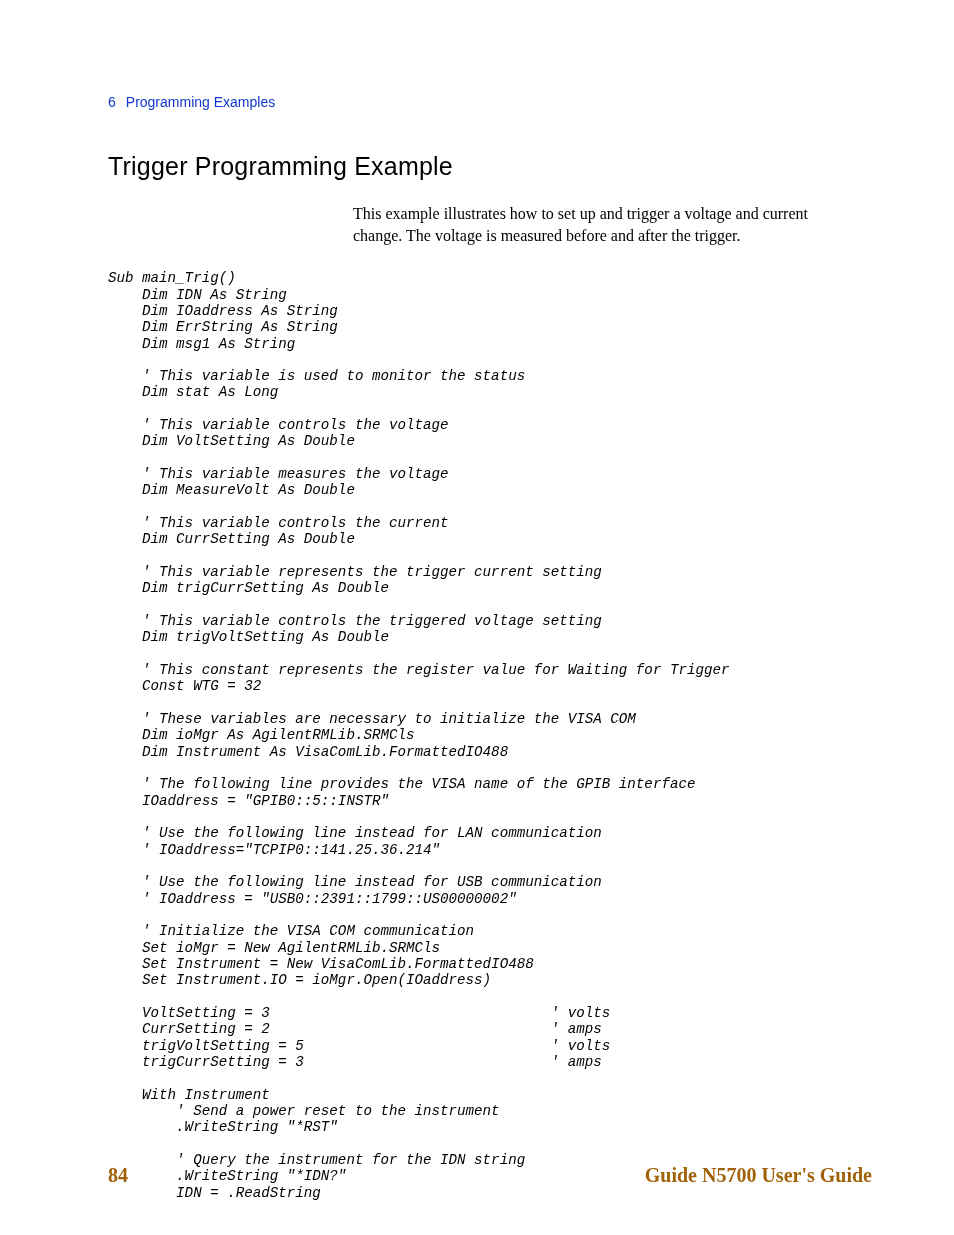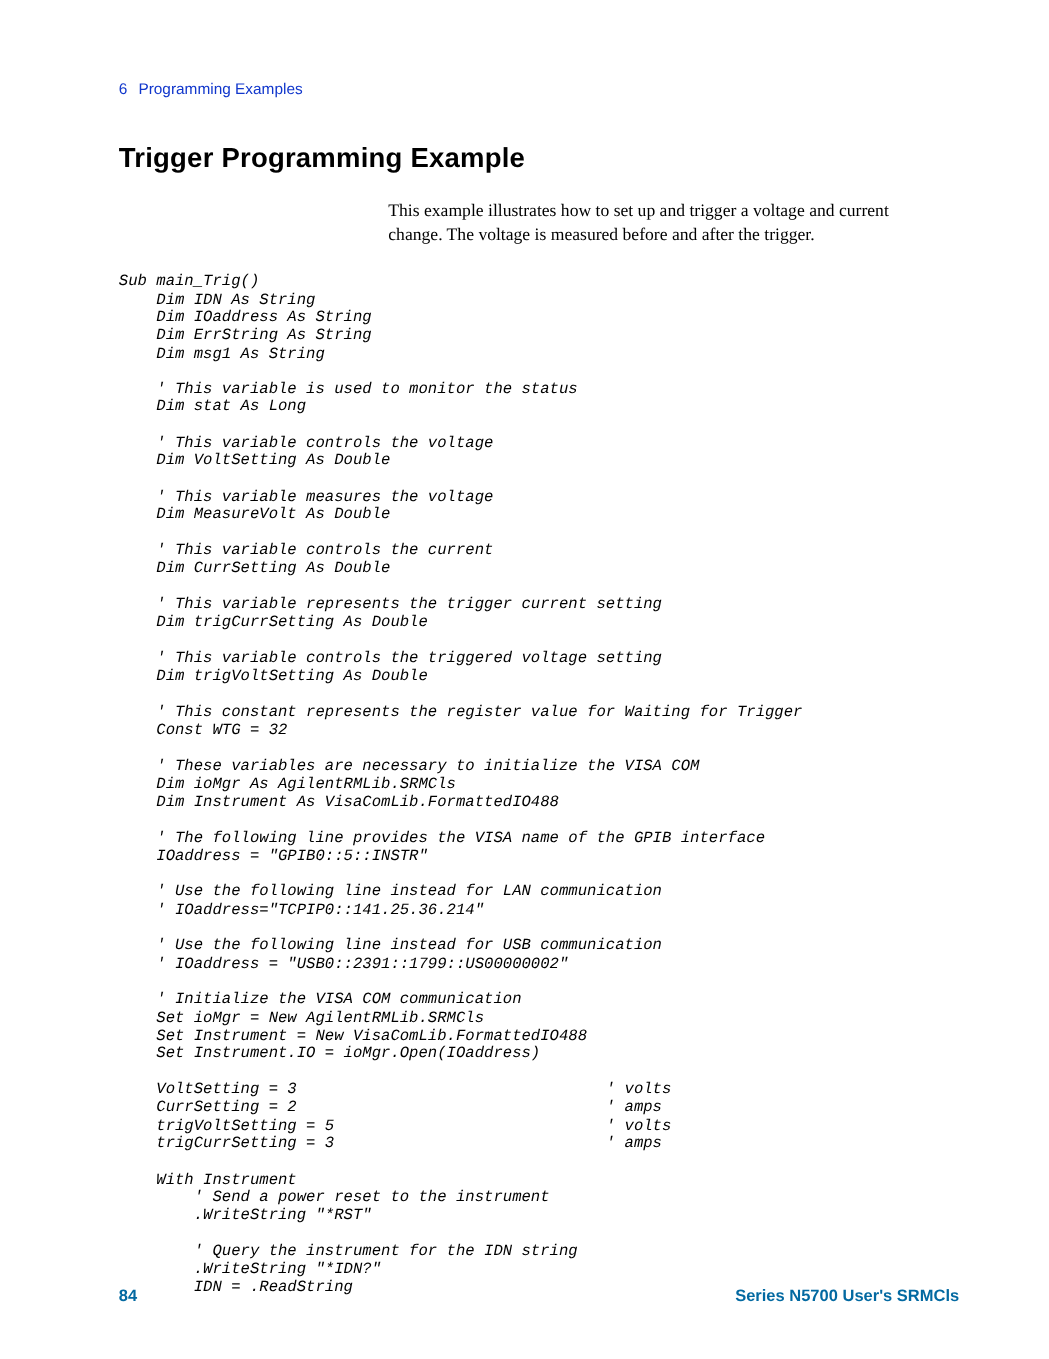--- a/index.html
+++ b/index.html
@@ -6,37 +6,37 @@
   html, body {
     margin: 0;
     padding: 0;
     background: #fff;
     width: 954px;
   }
   .page {
     box-sizing: border-box;
     width: 954px;
     height: 1235px;
-    padding: 72px 82px 40px 108px;
+    padding: 94px 82px 40px 108px;
     position: relative;
     font-family: Georgia, "Times New Roman", serif;
     color: #000;
   }
   .running-head {
     color: #1137cc;
     font-family: Verdana, Arial, sans-serif;
     font-size: 14px;
     margin-bottom: 42px;
   }
   .running-head .chnum {
     margin-right: 10px;
   }
   h1.section-title {
     font-family: Arial, Helvetica, sans-serif;
-    font-weight: 700;
+    font-weight: 400;
     font-size: 25px;
     letter-spacing: 0.2px;
     margin: 0 0 22px 0;
     color: #000;
   }
   .intro {
     margin-left: 245px;
     margin-right: 23px;
     font-family: "Georgia", "Century Schoolbook", serif;
     font-size: 16px;
@@ -52,24 +52,24 @@
     color: #000;
     font-style: italic;
   }
   .footer {
     position: absolute;
     left: 108px;
     right: 82px;
     bottom: 48px;
     display: flex;
     justify-content: space-between;
-    font-family: Liberation Sans, sans-serif;
+    font-family: Liberation Serif, serif;
     font-weight: 700;
-    color: #0369a1;
-    font-size: 15px;
+    color: #a16207;
+    font-size: 20px;
   }
 </style>
 </head>
 <body>
 
 <div class="page">
 
   <div class="running-head">
     <span class="chnum">6</span><span>Programming Examples</span>
   </div>
@@ -131,16 +131,16 @@
     With Instrument
         ' Send a power reset to the instrument
         .WriteString "*RST"
 
         ' Query the instrument for the IDN string
         .WriteString "*IDN?"
         IDN = .ReadString</pre>
 
   <div class="footer">
     <span>84</span>
-    <span>Series N5700 User's SRMCls</span>
+    <span>Guide N5700 User's Guide</span>
   </div>
 
 </div>
 
 </body></html>

